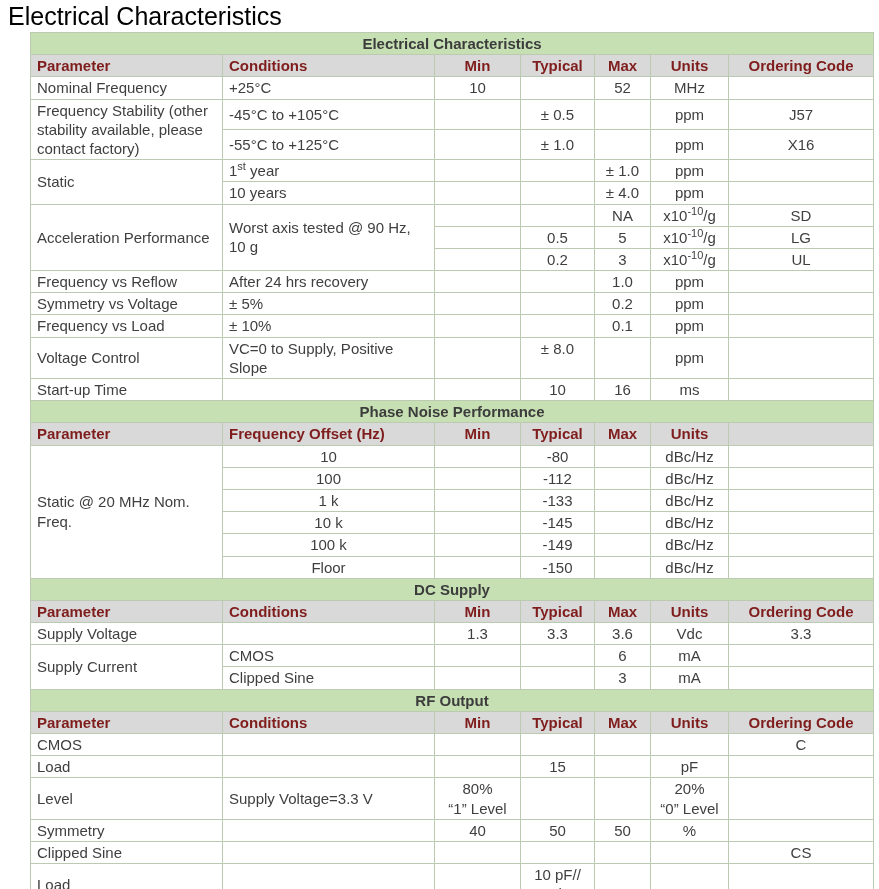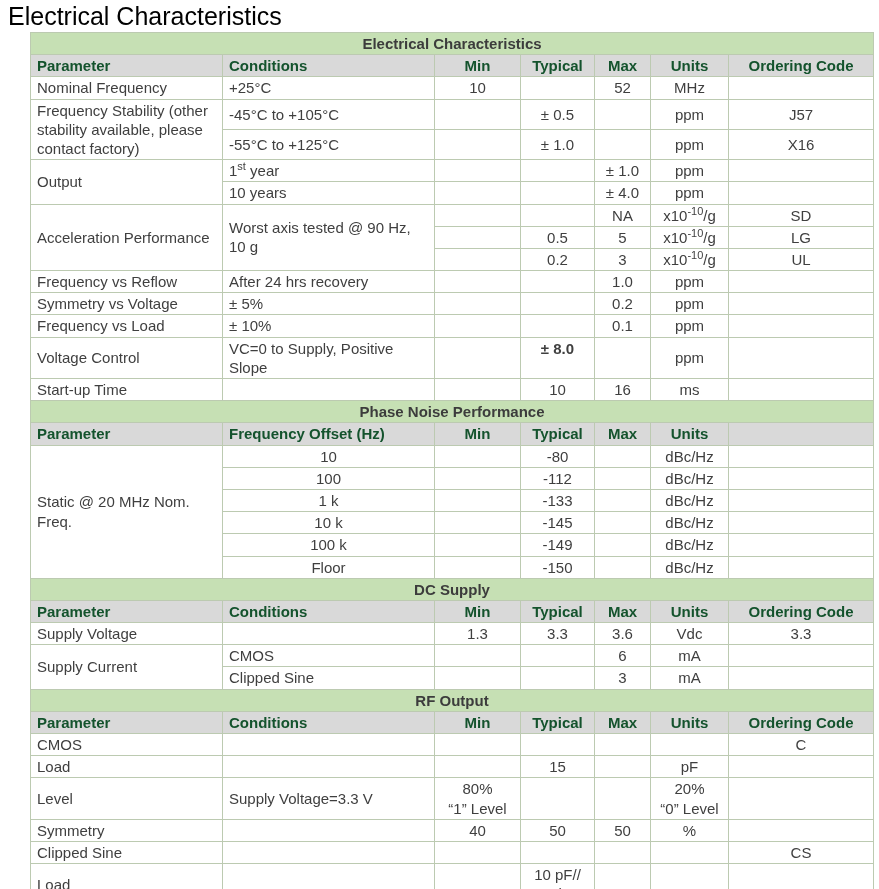--- a/index.html
+++ b/index.html
@@ -21,25 +21,25 @@
     font-size:15px; color:#3f3f3f;
     padding:1px 6px; height:19px; line-height:1.28;
     vertical-align:middle; overflow:hidden;
     text-align:left;
   }
   tr.sec-bar td {
     background:#c6e0b4; color:#3c3c3c; font-weight:bold;
     text-align:center; height:16px; padding:1px 4px;
   }
   tr.col-head td {
-    background:#d9d9d9; color:#14532d; font-weight:bold;
+    background:#d9d9d9; color:#7f1d1d; font-weight:bold;
   }
   td.c { text-align:center; }
   td.pre { white-space:pre-line; text-align:center; }
-  td.vtop { vertical-align:top;font-weight:bold; }
+  td.vtop { vertical-align:top; }
   sup { font-size:11px; line-height:0; }
 </style>
 </head>
 <body>
 
 <div class="page-title">Electrical Characteristics</div>
 
 <table class="spec">
   <colgroup>
     <col style="width:192px">
@@ -87,21 +87,21 @@
   <tr>
     <td>-55°C to +125°C</td>
     <td class="c"></td>
     <td class="c">± 1.0</td>
     <td class="c"></td>
     <td class="c">ppm</td>
     <td class="c">X16</td>
   </tr>
 
   <tr>
-    <td rowspan="2">Output</td>
+    <td rowspan="2">Static</td>
     <td><span>1</span><sup>st</sup><span> year</span></td>
     <td class="c"></td>
     <td class="c"></td>
     <td class="c">± 1.0</td>
     <td class="c">ppm</td>
     <td class="c"></td>
   </tr>
   <tr>
     <td>10 years</td>
     <td class="c"></td>

